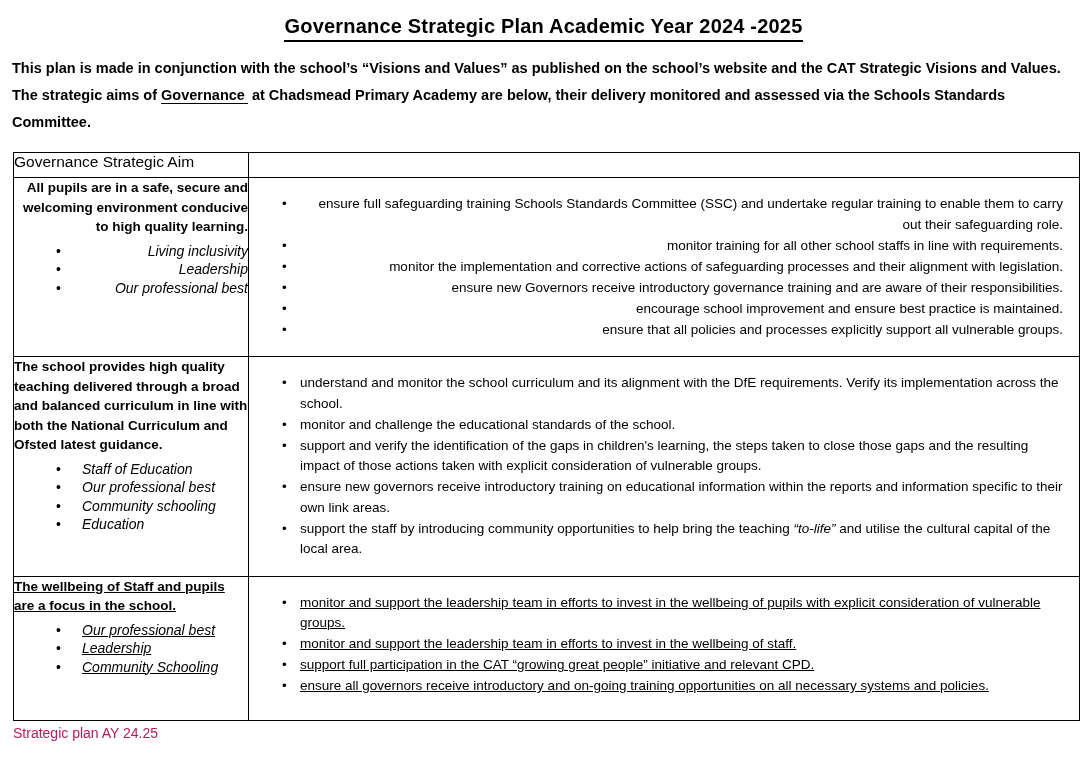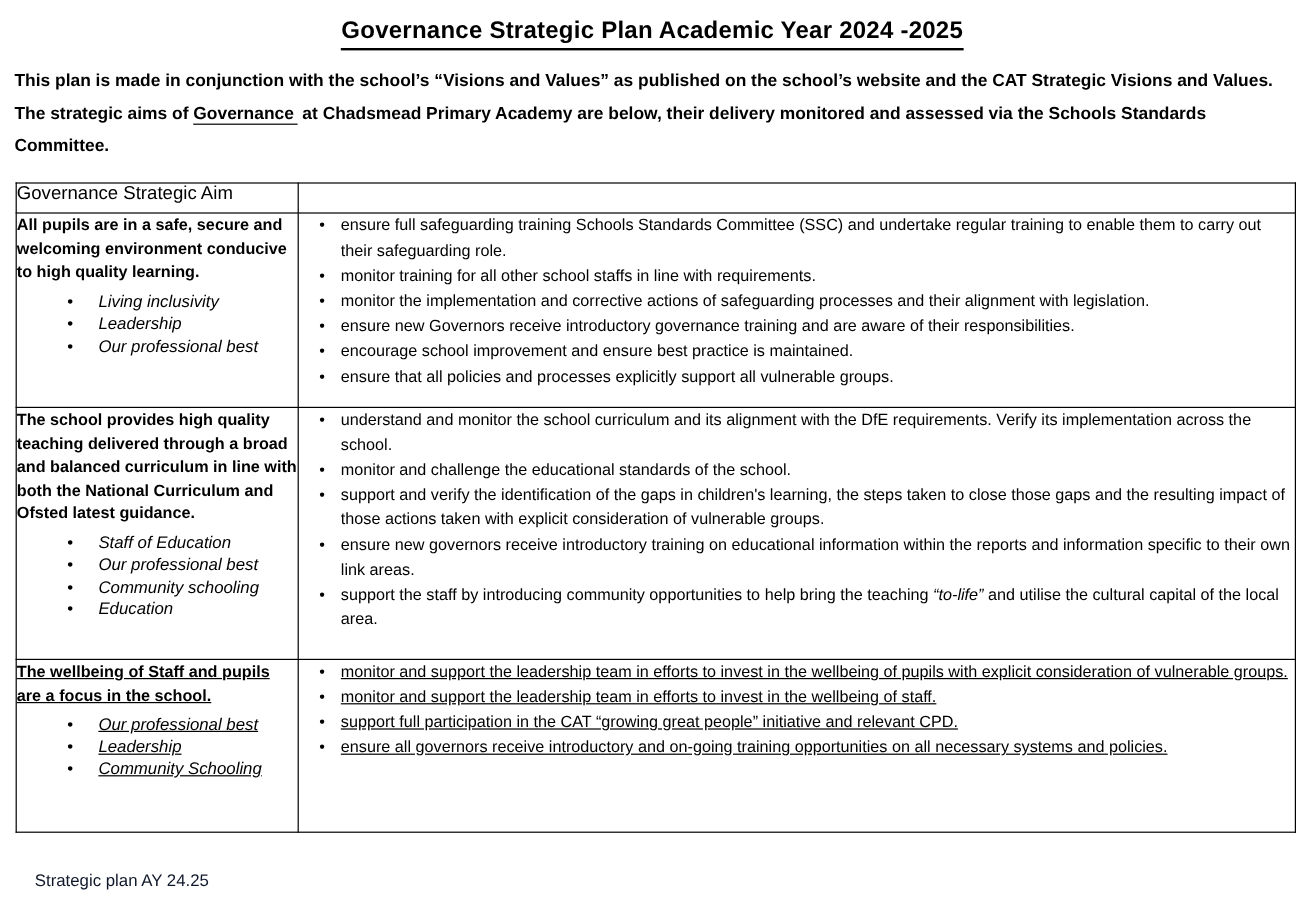--- a/index.html
+++ b/index.html
@@ -37,21 +37,21 @@
     width: 1067px;
     table-layout: fixed;
   }
   table.plan td {
     border: 1px solid #000;
     vertical-align: top;
     padding: 0;
   }
   .col-aim { width: 235px; }
   tr.header-row { height: 25px; }
-  tr.row-1 { height: 162px; }
+  tr.row-1 { height: 162px; text-align: right; }
   tr.row-2 { height: 210px; }
   tr.row-3 { height: 144px; text-decoration: underline; }
   .th-aim {
     font-weight: normal;
     font-size: 15.5px;
     padding: 3px 8px 3px 8px;
   }
   .aim-cell { padding: 5px 8px 4px 8px; }
   .aim-text {
     font-weight: bold;
@@ -72,42 +72,41 @@
   }
   ul.aim-values li::before {
     content: "\2022";
     position: absolute;
     left: 0;
     font-style: normal;
   }
   .actions-cell { padding: 5px 8px 4px 0; font-size: 13.5px; }
   ul.actions {
     list-style: none;
-    margin: 0;
+    margin: 16px;
     padding: 0 0 0 17px;
   }
   ul.actions li {
     position: relative;
     padding-left: 18px;
     line-height: 20.5px;
     margin-bottom: 0.5px;
   }
   ul.actions li::before {
     content: "\2022";
     position: absolute;
     left: 0;
   }
   .it { font-style: italic; }
   .page-footer {
     position: absolute;
     left: 13px;
     top: 725px;
-    color: #0f172a;
+    color: #be185d;
     font-size: 14px;
-    margin-left: 16px;
   }
 </style>
 </head>
 <body>
 
 <div class="title-wrap">
   <span class="doc-title">Governance Strategic Plan Academic Year 2024 -2025</span>
 </div>
 
 <p class="intro"><span>This plan is made in conjunction with the school’s “Visions and Values” as published on the school’s website and the CAT Strategic Visions and Values. The strategic aims of </span><span class="underline-word">Governance</span><span> at Chadsmead Primary Academy are below, their delivery monitored and assessed via the Schools Standards Committee.</span></p>

